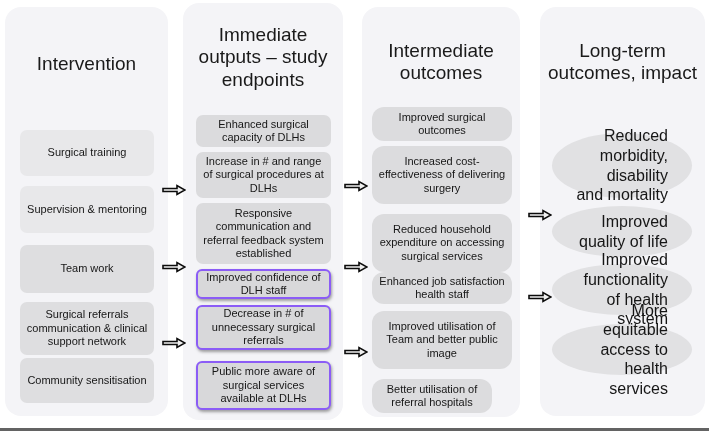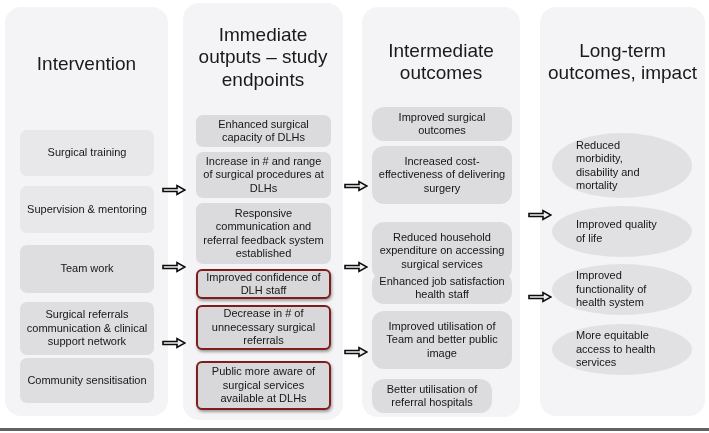--- a/index.html
+++ b/index.html
@@ -28,27 +28,27 @@
   }
   .box{
     position:absolute;display:flex;align-items:center;justify-content:center;
     text-align:center;font-size:11px;line-height:1.22;border-radius:7px;
     padding:2px 4px;box-sizing:border-box;
   }
   .c1light{background:var(--box-light);}
   .c1dark{background:var(--box-dark);}
   .c2{background:var(--box-col2);}
   .c2.raised{
-    background:#d8d8da;border:2px solid #7f1d1d;
+    background:#d8d8da;border:2px solid #8b5cf6;
     box-shadow:1px 2px 3px rgba(110,110,110,.65);border-radius:6px;
   }
   .c3{background:var(--box-col3);border-radius:12px;text-align:center;}
   .ellipse{
     position:absolute;display:flex;align-items:center;justify-content:center;
-    text-align:left;font-size:11px;line-height:1.22;border-radius:50%;
+    text-align:right;font-size:16px;line-height:1.22;border-radius:50%;
     background:var(--ellipse-bg);padding:0 24px;box-sizing:border-box;
   }
   .arrow{position:absolute;width:24px;height:12px;}
   .rule{position:absolute;left:0;top:428px;width:709px;height:3px;background:var(--bottom-rule);}
 </style>
 </head>
 <body>
 
 <div class="stage">
 
@@ -70,21 +70,21 @@
 
   <div class="box c1dark" style="left:20px;top:358px;width:134px;height:45px">Community sensitisation</div>
   <div class="box c2" style="left:196px;top:152px;width:135px;height:46px">Increase in # and range of surgical procedures at DLHs</div>
   <div class="box c2" style="left:196px;top:203px;width:135px;height:61px">Responsive communication and referral feedback system established</div>
   <div class="box c2 raised" style="left:196px;top:269px;width:135px;height:30px">Improved confidence of DLH staff</div>
   <div class="box c2 raised" style="left:196px;top:305px;width:135px;height:45px">Decrease in # of unnecessary surgical referrals</div>
   <div class="box c2 raised" style="left:196px;top:361px;width:135px;height:49px">Public more aware of surgical services available at DLHs</div>
 
   <div class="box c3" style="left:372px;top:107px;width:140px;height:34px">Improved surgical outcomes</div>
   <div class="box c3" style="left:372px;top:146px;width:140px;height:58px">Increased cost-effectiveness of delivering surgery</div>
-  <div class="box c3" style="left:372px;top:222px;width:140px;height:58px">Reduced household expenditure on accessing surgical services</div>
+  <div class="box c3" style="left:372px;top:214px;width:140px;height:58px">Reduced household expenditure on accessing surgical services</div>
   <div class="box c3" style="left:372px;top:272px;width:140px;height:32px">Enhanced job satisfaction health staff</div>
   <div class="box c3" style="left:372px;top:311px;width:140px;height:58px">Improved utilisation of Team and better public image</div>
   <div class="box c3" style="left:372px;top:379px;width:120px;height:34px">Better utilisation of referral hospitals</div>
 
   <div class="ellipse" style="left:552px;top:133px;width:140px;height:65px">Reduced morbidity, disability and mortality</div>
   <div class="ellipse" style="left:552px;top:206px;width:140px;height:51px">Improved quality of life</div>
   <div class="ellipse" style="left:552px;top:264px;width:140px;height:51px">Improved functionality of health system</div>
   <div class="ellipse" style="left:552px;top:324px;width:140px;height:51px">More equitable access to health services</div>
 
   <svg class="arrow" style="left:162px;top:184px" viewBox="0 0 24 12">

